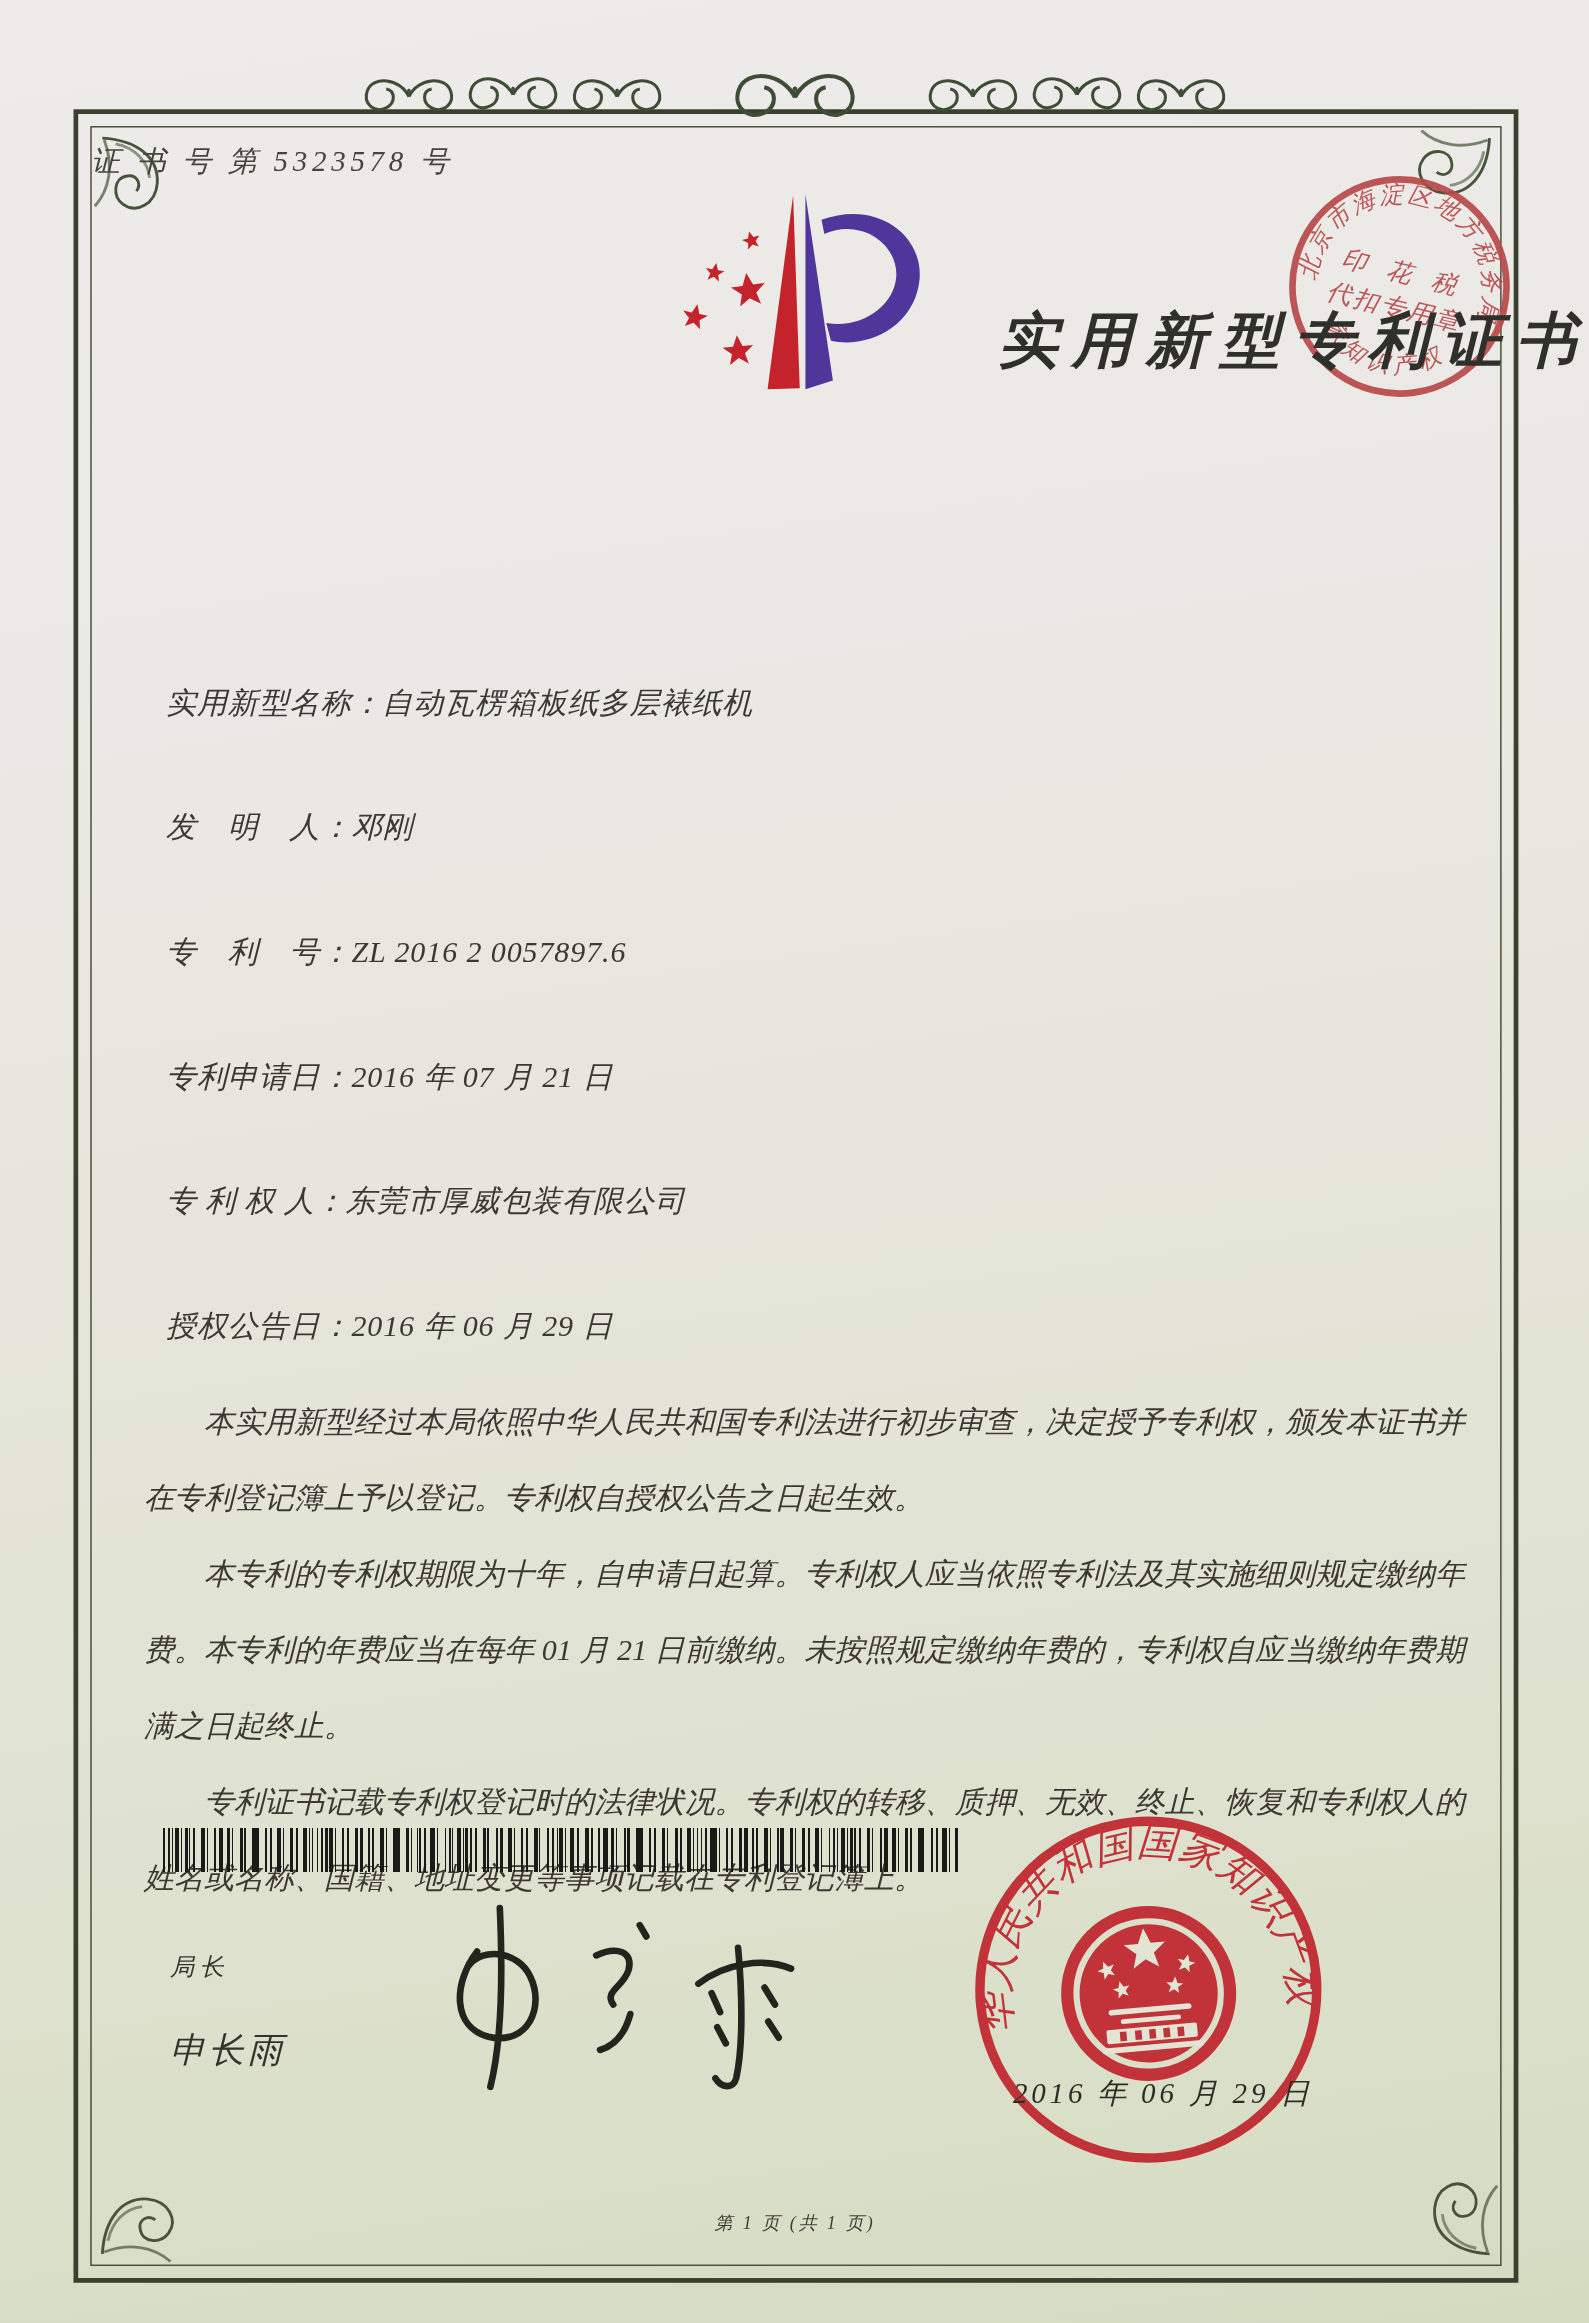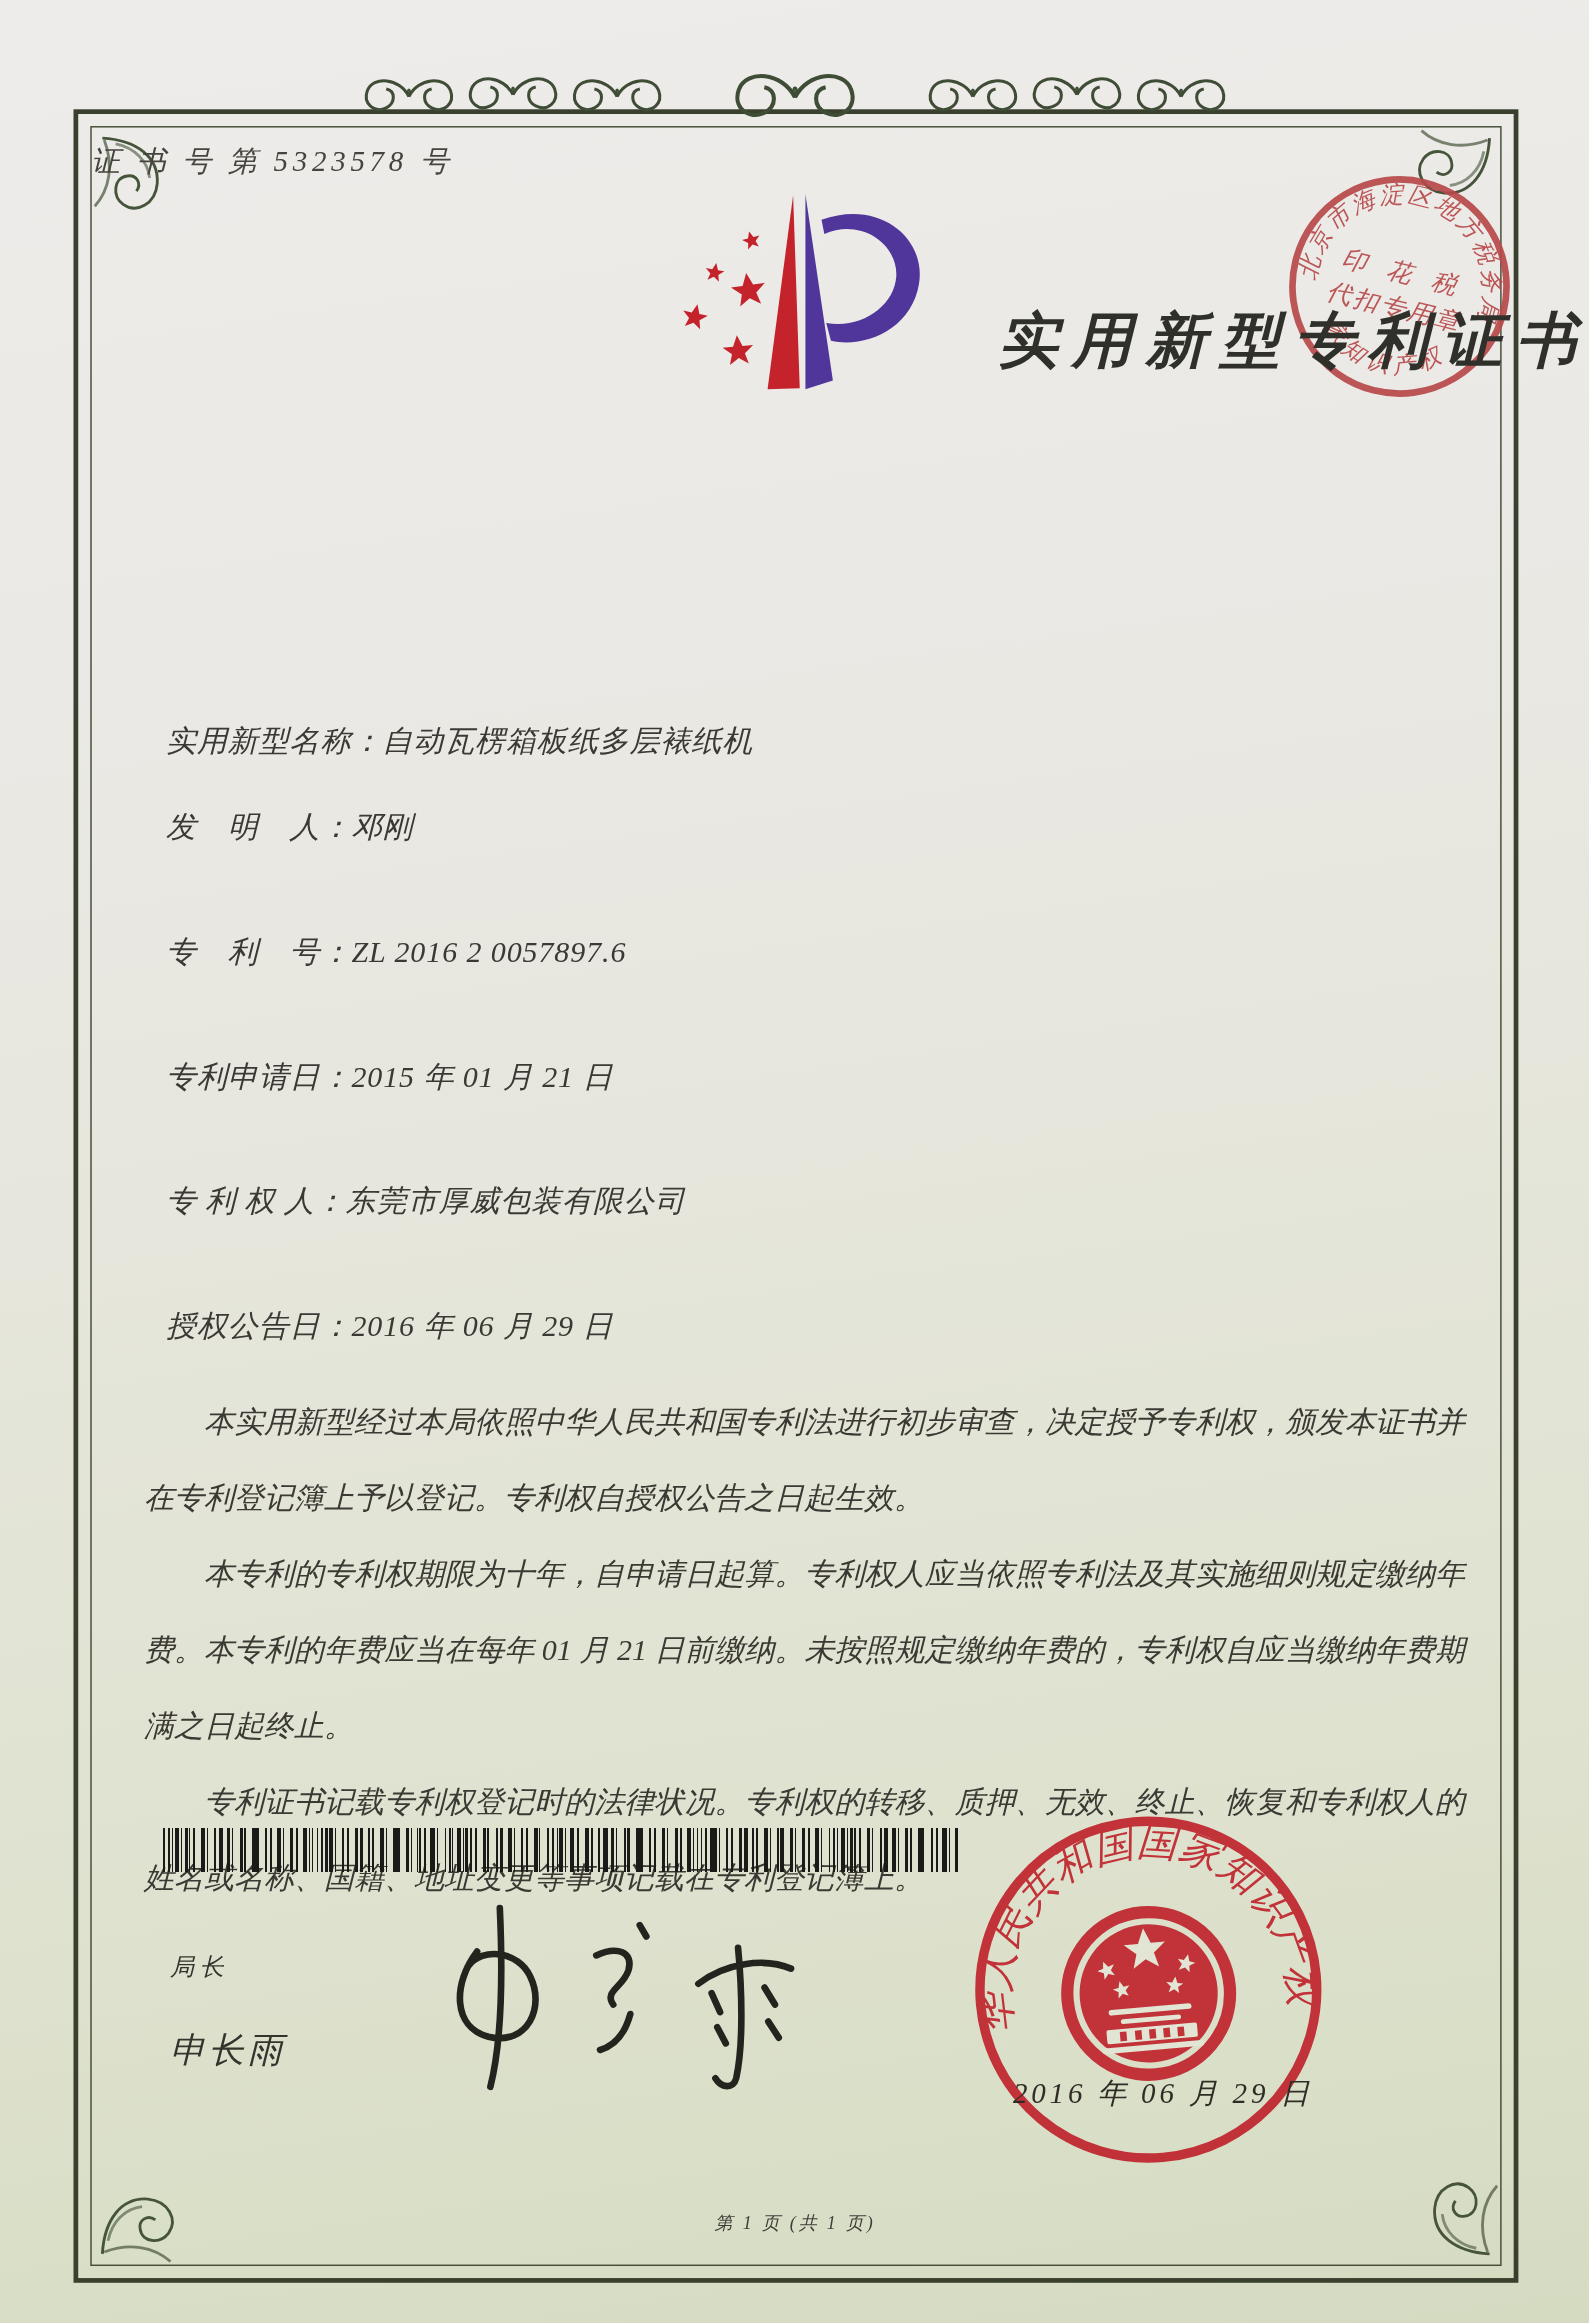--- a/index.html
+++ b/index.html
@@ -15,21 +15,21 @@
   .cert-no{left:91px;top:142px;font-size:29px;letter-spacing:4.7px;color:#45443d;}
   
   .title{left:0;right:0;top:301px;text-align:right;font-size:60px;font-weight:700;
          letter-spacing:14px;color:#30302b;}
   
   .logo{left:636px;top:180px;width:301px;height:229px;}
   
   .tax-stamp{left:1281px;top:168px;width:237px;height:237px;transform:rotate(14deg);opacity:.92;}
   
   .field{left:166px;font-size:30px;letter-spacing:0.9px;color:#3a3934;white-space:nowrap;}
-  .f0{top:721px}.f1{top:807px}.f2{top:932px}.f3{top:1057px}.f4{top:1181px}.f5{top:1306px}
+  .f0{top:683px}.f1{top:807px}.f2{top:932px}.f3{top:1057px}.f4{top:1181px}.f5{top:1306px}
   
   .body-text{left:144px;top:1384px;width:1321px;font-size:30px;line-height:76px;
              text-align:justify;color:#3b3933;}
   .body-text p{margin:0;text-indent:2em;}
   
   .barcode{left:163px;top:1828px;width:797px;height:44px;
     background-image:
       repeating-linear-gradient(90deg,#1a1a18 0 1.9px,rgba(0,0,0,0) 1.9px 4.7px,#1a1a18 4.7px 6.6px,rgba(0,0,0,0) 6.6px 12.3px,#1a1a18 12.3px 16px,rgba(0,0,0,0) 16px 18px,#1a1a18 18px 19px,rgba(0,0,0,0) 19px 25.6px),
       repeating-linear-gradient(90deg,rgba(0,0,0,0) 0 8.5px,#1a1a18 8.5px 10.4px,rgba(0,0,0,0) 10.4px 22px,#1a1a18 22px 24.6px,rgba(0,0,0,0) 24.6px 35px);
   }
@@ -114,21 +114,21 @@
         <textPath href="#taxArcBot" startOffset="50%" text-anchor="middle">国家知识产权局</textPath>
       </text>
     </g>
   </svg>
 
   <div class="abs title">实用新型专利证书</div>
 
   <div class="abs field f0"><span>实用新型名称：</span><span>自动瓦楞箱板纸多层裱纸机</span></div>
   <div class="abs field f1"><span>发　明　人：</span><span>邓刚</span></div>
   <div class="abs field f2"><span>专　利　号：</span><span>ZL 2016 2 0057897.6</span></div>
-  <div class="abs field f3"><span>专利申请日：</span><span>2015 年 01 月 21 日</span></div>
+  <div class="abs field f3"><span>专利申请日：</span><span>2016 年 07 月 21 日</span></div>
   <div class="abs field f4"><span>专 利 权 人：</span><span>东莞市厚威包装有限公司</span></div>
   <div class="abs field f5"><span>授权公告日：</span><span>2016 年 06 月 29 日</span></div>
 
   <div class="abs body-text">
     <p>本实用新型经过本局依照中华人民共和国专利法进行初步审查，决定授予专利权，颁发本证书并在专利登记簿上予以登记。专利权自授权公告之日起生效。</p>
     <p>本专利的专利权期限为十年，自申请日起算。专利权人应当依照专利法及其实施细则规定缴纳年费。本专利的年费应当在每年 01 月 21 日前缴纳。未按照规定缴纳年费的，专利权自应当缴纳年费期满之日起终止。</p>
     <p>专利证书记载专利权登记时的法律状况。专利权的转移、质押、无效、终止、恢复和专利权人的姓名或名称、国籍、地址变更等事项记载在专利登记簿上。</p>
   </div>
 
   <div class="abs barcode"></div>

